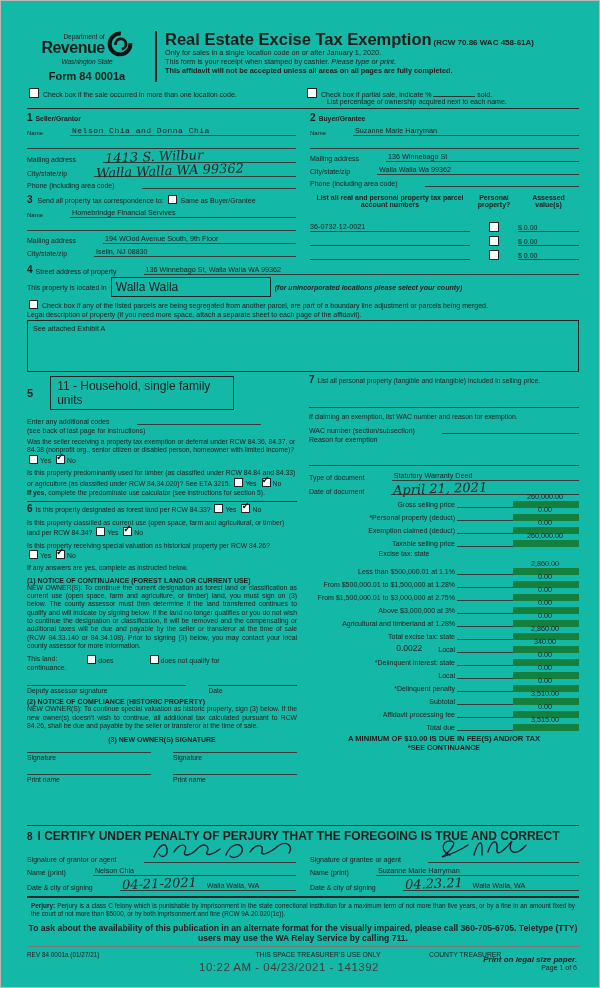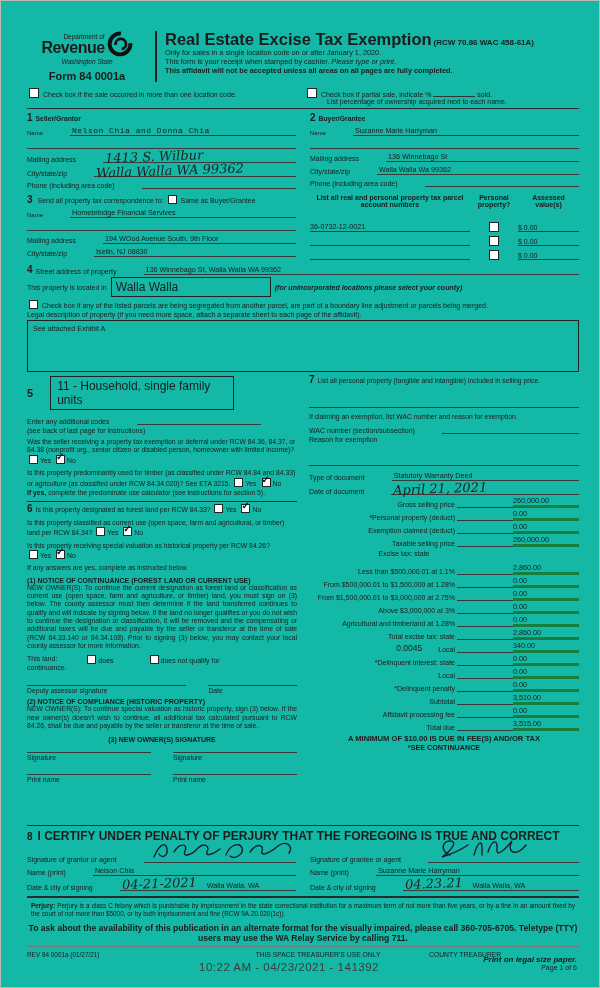--- a/index.html
+++ b/index.html
@@ -54,21 +54,21 @@
   .codebox{border:1.2px solid #222;padding:2px 6px;font-size:12px;display:inline-block;width:170px;}
   .body{font-size:6.8px;line-height:8.3px;text-align:justify;}
   .ttl7{font-size:7px;font-weight:bold;margin-top:4px;}
   .sigpair{display:flex;gap:22px;margin-top:9px;}
   .sigpair .s{flex:1;border-top:1px solid #3a3a3a;padding-top:1px;font-size:6.8px;}
   
   .trow{display:flex;align-items:flex-end;height:13px;font-size:7px;}
   .tpre{font-size:8.5px;padding-right:16px;}
   .tlbl{margin-left:auto;white-space:nowrap;padding-right:2px;}
   .tfill{width:56px;border-bottom:1px solid #3a3a3a;}
-  .tval{width:64px;border-bottom:3px solid #15803d;text-align:left;padding-right:2px;}
+  .tval{width:64px;border-bottom:7px solid #15803d;text-align:center;padding-right:2px;}
   .excise-hdr{text-align:center;padding-right:80px;height:12px;font-size:7px;padding-top:3px;}
   .minnote{font-size:7.6px;font-weight:bold;text-align:center;margin-top:3px;}
   .seeinst{font-size:7.2px;font-weight:bold;text-align:center;}
   
   .sigline{position:relative;}
   .sigsvg{position:absolute;bottom:-2px;left:6px;}
   
   .perj{font-size:6.4px;line-height:7.8px;text-align:justify;padding:1px 4px;}
   .tty{font-size:8.6px;font-weight:bold;text-align:center;line-height:10px;margin-top:4px;font-family:"Liberation Sans",sans-serif;}
   .botrow{display:flex;align-items:flex-start;margin-top:4px;font-size:6.8px;}
@@ -358,21 +358,21 @@
           <span class="tlbl">Agricultural and timberland at 1.28%</span>
           <span class="tfill"></span>
           <span class="tval typed">0.00</span>
         </div>
       <div class="trow">
           <span class="tlbl">Total excise tax: state</span>
           <span class="tfill"></span>
           <span class="tval typed">2,860.00</span>
         </div>
       <div class="trow">
-          <span class="tpre typed" style="margin-left:auto;">0.0045</span>
+          <span class="tpre typed" style="margin-left:auto;">0.0022</span>
           <span class="tlbl" style="margin-left:0;">Local</span>
           <span class="tfill"></span>
           <span class="tval typed">340.00</span>
         </div>
       <div class="trow">
           <span class="tlbl">*Delinquent interest: state</span>
           <span class="tfill"></span>
           <span class="tval typed">0.00</span>
         </div>
       <div class="trow">

